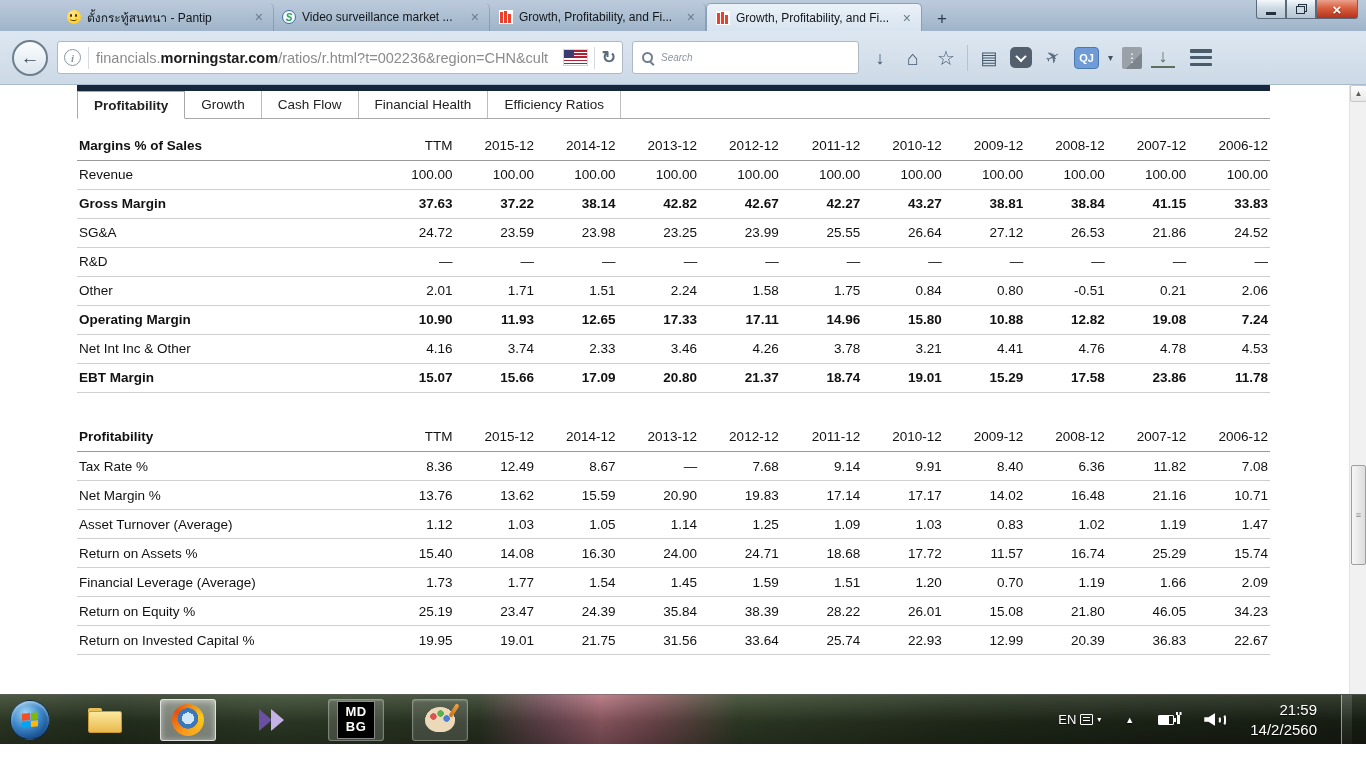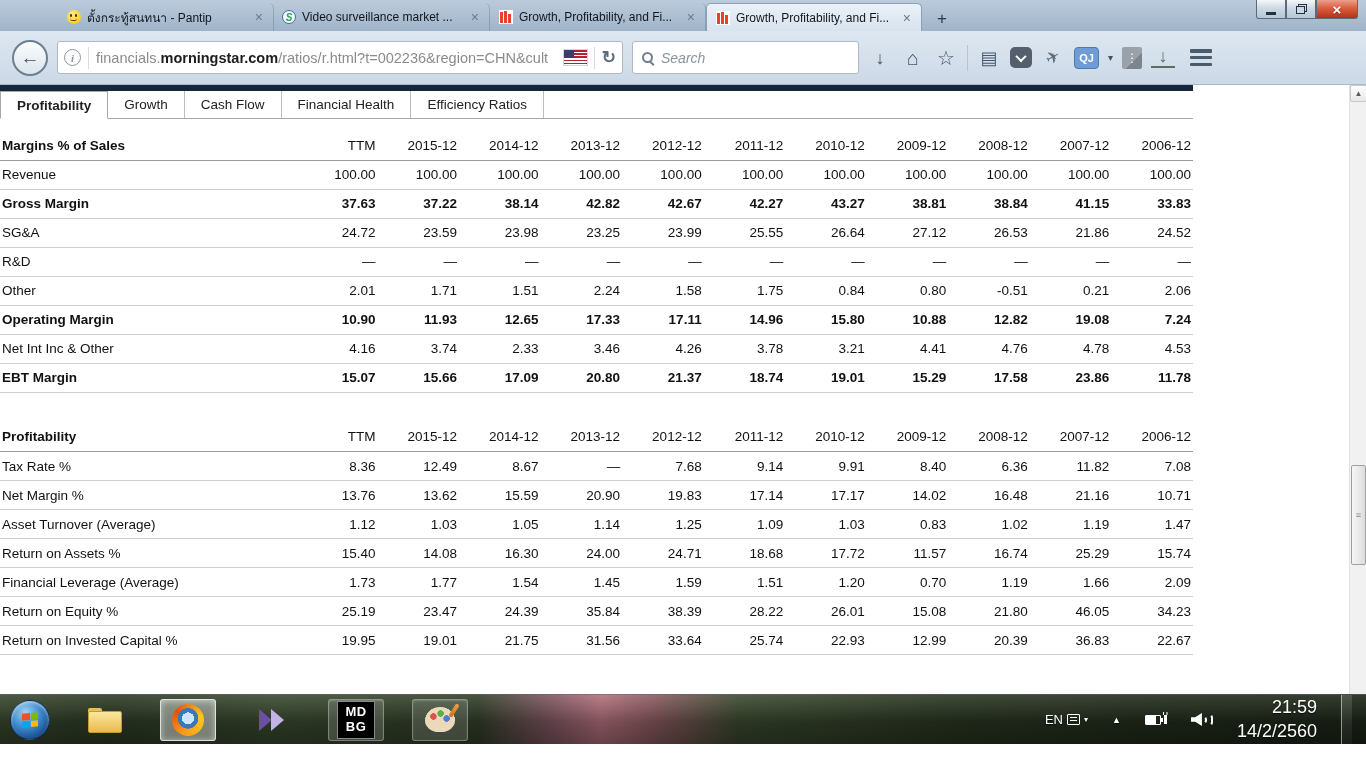--- a/index.html
+++ b/index.html
@@ -41,37 +41,37 @@
   .url-sep { width:1px; height:22px; background:#d5dbe1; flex:none; }
   .url-text { flex:1; font-size:14.5px; color:#8b8b8b; white-space:nowrap; overflow:hidden; }
   .url-text b { color:#1c1c1c; font-weight:bold; }
   .us-flag { width:23px; height:15px; background:repeating-linear-gradient(#b22234 0 1.6px,#fff 1.6px 3.2px); outline:1px solid #cfd5da; position:relative; flex:none; }
   .us-flag::after { content:""; position:absolute; left:0; top:0; width:10px; height:8px; background:#3c3b6e; }
   .reload-ico { color:#5c6c7c; font-size:17px; font-weight:bold; flex:none; }
   .searchbox { width:227px; height:33px; background:#fff; border:1px solid #aeb9c4; border-radius:3px; display:flex; align-items:center; padding:0 8px; gap:6px; }
   .mag { width:14px; height:14px; position:relative; flex:none; }
   .mag::before { content:""; position:absolute; left:1px; top:1px; width:7px; height:7px; border:2px solid #707e8c; border-radius:50%; }
   .mag::after { content:""; position:absolute; left:10px; top:10px; width:5px; height:2px; background:#707e8c; transform:rotate(45deg); transform-origin:0 0; }
-  .searchbox input { border:none; outline:none; width:100%; font-size:14px; font-family:"Liberation Sans", sans-serif; color:#333; background:transparent; }
+  .searchbox input { border:none; outline:none; width:100%; font-size:10px; font-family:"Liberation Sans", sans-serif; color:#333; background:transparent; }
   .searchbox input::placeholder { font-style:italic; color:#8a949e; }
   .tool-ico { color:#45586b; font-size:18px; line-height:1; display:flex; align-items:center; justify-content:center; width:24px; flex:none; }
   .tool-sep { width:1px; height:26px; background:#b4c4d2; flex:none; }
   .pocket { width:22px; height:21px; border-radius:5px; background:#535f6d; display:flex; align-items:center; justify-content:center; flex:none; }
   .pocket i { width:8px; height:8px; border-left:2.5px solid #fff; border-bottom:2.5px solid #fff; transform:rotate(-45deg) translate(1px,-1px); }
   .send-ico { transform:rotate(-28deg); font-size:17px; color:#5c6d7e; }
   .qj-chip { min-width:25px; height:22px; background:#6f9cd6; border:1px solid #4a7ab4; border-radius:4px; color:#fff; font-size:11px; font-weight:bold; display:flex; align-items:center; justify-content:center; padding:0 3px; flex:none; }
   .caret { color:#44525f; font-size:10px; flex:none; }
   .addon-chip { width:20px; height:22px; background:linear-gradient(135deg,#9aa1a8 60%,#7d858c 60%); border-radius:2px; color:#fff; font-size:12px; display:flex; align-items:center; justify-content:center; flex:none; }
   .dl2 { border-bottom:2px solid #5f6f5f; padding-bottom:1px; color:#5d6f5f; }
   .hamburger { width:22px; height:17px; display:flex; flex-direction:column; justify-content:space-between; flex:none; margin-left:6px; }
   .hamburger i { display:block; height:3.5px; background:#4a5b6c; border-radius:1px; }
 
   
   .content { position:relative; height:633px; background:#fff; }
-  .page-inner { width:1193px; }
+  .page-inner { margin-left:77px; width:1193px; }
   .navy-bar { height:6px; background:#16263c; }
   .rtabs { display:flex; border-bottom:1px solid #a8a8a8; height:28px; align-items:stretch; font-size:13.5px; color:#222; }
   .rtab { display:flex; align-items:center; padding:0 16px; border-right:1px solid #bdbdbd; }
   .rtab.active { font-weight:bold; background:#fff; border:1px solid #a8a8a8; border-bottom:1px solid #fff; margin-bottom:-1px; }
   .tbl-wrap1 { margin-top:12px; }
   .tbl-wrap2 { margin-top:30px; }
   table.ms-table { width:100%; border-collapse:collapse; table-layout:fixed; font-size:13.5px; color:#111; }
   .ms-table th, .ms-table td { height:29px; padding:0 2px; font-weight:normal; vertical-align:middle; }
   .ms-table th.title { text-align:left; font-weight:bold; font-size:13.5px; }
   .ms-table th.yr { text-align:right; }
@@ -125,21 +125,21 @@
   .hidden-icons { font-size:9px; }
   .battery { display:flex; align-items:center; }
   .bat { width:16px; height:10px; border:1px solid #fff; border-radius:1px; position:relative; background:linear-gradient(90deg,#fff 0 72%, rgba(0,0,0,0) 72%); }
   .bat::after { content:""; position:absolute; right:-3px; top:2px; width:2px; height:4px; background:#fff; }
   .plug { width:3px; height:9px; background:#fff; margin-left:3px; position:relative; }
   .plug::before { content:""; position:absolute; top:-3px; left:-1px; width:1.5px; height:3px; background:#fff; box-shadow:3.5px 0 0 #fff; }
   .speaker { display:flex; align-items:center; gap:1.5px; }
   .spk-body { width:11px; height:13px; background:#fff; clip-path:polygon(0 32%,38% 32%,100% 0,100% 100%,38% 68%,0 68%); }
   .spk-wave { width:4px; height:8px; border:2px solid #fff; border-left:none; border-top-right-radius:8px; border-bottom-right-radius:8px; border-top-color:rgba(0,0,0,0); border-bottom-color:rgba(0,0,0,0); }
   .spk-wave.big { height:12px; }
-  .clock { text-align:right; font-size:18px; line-height:1.3; }
+  .clock { text-align:right; font-size:15px; line-height:1.3; }
   .showdesk { width:11px; height:50px; border-left:1px solid rgba(255,255,255,.5); background:linear-gradient(rgba(255,255,255,.14),rgba(255,255,255,.03)); }
 </style>
 </head>
 <body>
 
 <div class="screen">
 
   <div class="tabstrip">
     <div class="btab inactive">
       <span class="fav">

